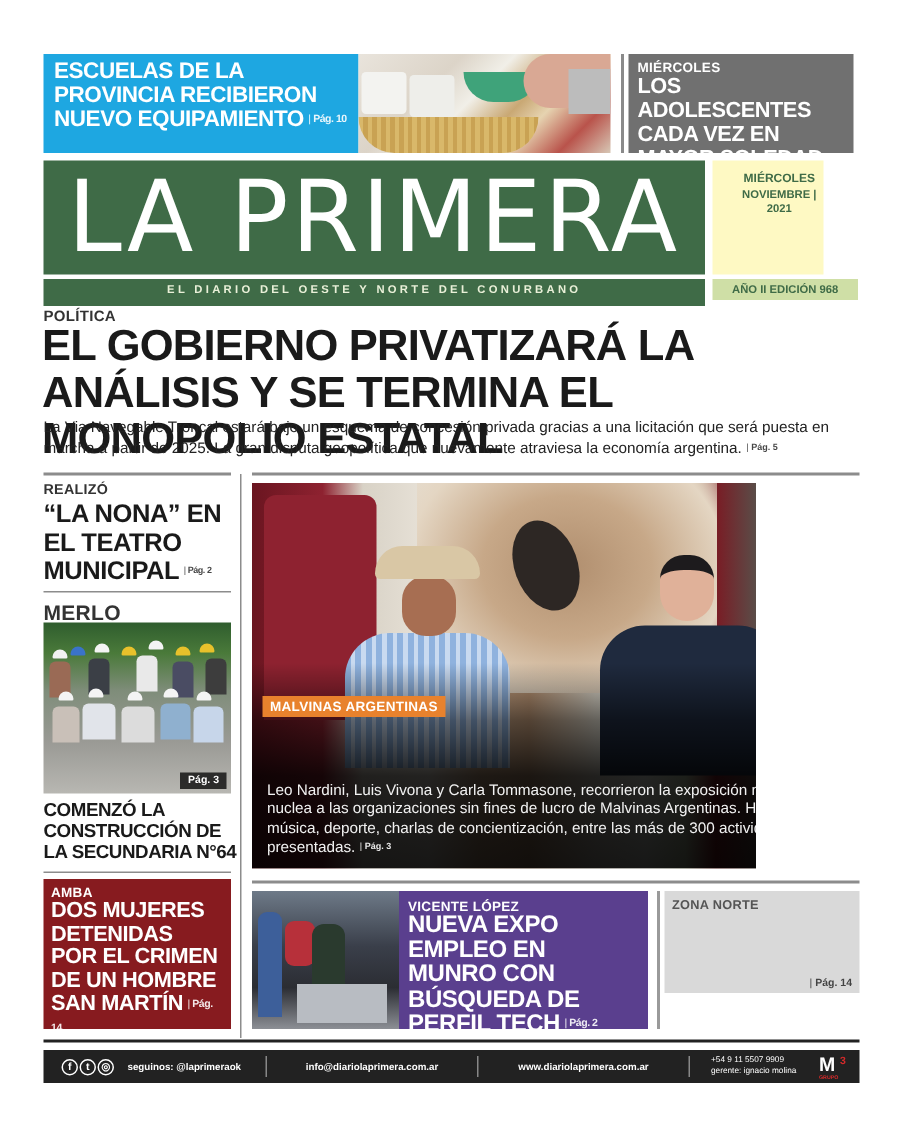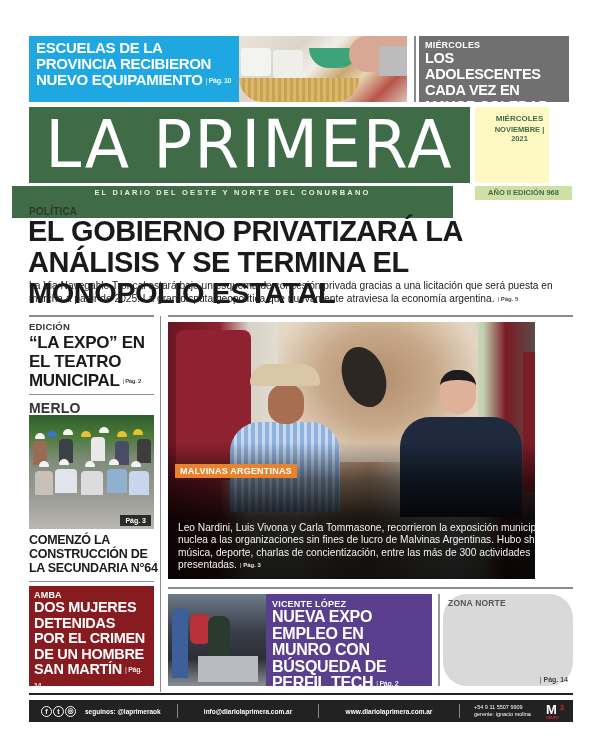--- a/index.html
+++ b/index.html
@@ -28,21 +28,21 @@
   #teaser-an .kicker { font-size: 9px; }
   #teaser-an .hl { font-size: 14.5px; line-height: 16px; }
 
   
   #masthead { left: 29px; top: 107px; width: 441px; height: 76px; background: #3f6b47; color: #fff; display:flex; align-items:center; justify-content:center; }
   #masthead-title { font-family: "DejaVu Sans", sans-serif; font-size: 66px; line-height: 70px; font-weight: normal; letter-spacing: 2px; transform: scaleX(0.98); }
   #datebox { left: 475px; top: 107px; width: 74px; height: 76px; background: #fef9c3; color: #3f6b47; text-align: center; padding-left: 15px; }
   #date-weekday { display:block; font-family:"Liberation Sans",sans-serif; font-weight:bold; font-size: 8px; margin-top: 7px; }
   #date-day { display:block; font-family:"Liberation Sans",sans-serif; font-weight:bold; font-size: 44px; line-height: 40px; letter-spacing: -2px; }
   #date-monthyear { display:block; font-family:"Liberation Sans",sans-serif; font-weight:bold; font-size: 7.5px; margin-top: 2px; }
-  #tagline { left: 12px; top: 186px; width: 441px; height: 32px; background: #3f6b47; color: #e9f0d8; text-align:center; font-family:"Liberation Sans",sans-serif; font-weight:bold; font-size: 7.5px; line-height: 14px; letter-spacing: 2.2px; }
+  #tagline { left: 29px; top: 186px; width: 441px; height: 18px; background: #3f6b47; color: #e9f0d8; text-align:center; font-family:"Liberation Sans",sans-serif; font-weight:bold; font-size: 7.5px; line-height: 14px; letter-spacing: 2.2px; }
   #edition { left: 475px; top: 186px; width: 97px; height: 14px; background: #cfdfa6; color: #3f6b47; text-align:center; font-family:"Liberation Sans",sans-serif; font-weight:bold; font-size: 7.5px; line-height: 14px; }
 
   
   #main-kicker { left: 29px; top: 206px; font-size: 10px; color: #333; }
   #main-headline { left: 28px; top: 216px; width: 550px; font-size: 29px; line-height: 31px; color: #1a1a1a; letter-spacing: -0.5px; }
   #main-lede { left: 29px; top: 280px; width: 548px; font-family:"Liberation Sans",sans-serif; font-size: 10.2px; line-height: 12.5px; color:#222; }
   #main-lede .pag { color:#333; font-size:6px; }
 
   
   .hr { position:absolute; height: 2px; background: #8c8c8c; }
@@ -55,21 +55,21 @@
      background: linear-gradient(180deg, #2f5d2e 0%, #4a7a3a 18%, #7f8d7a 40%, #9a9a95 70%, #b8b7b2 100%); }
   .hat { position:absolute; width: 10px; height: 6px; border-radius: 5px 5px 1px 1px; }
   .body-fig { position:absolute; width: 14px; height: 24px; border-radius: 4px 4px 0 0; }
   #merlo-pag { position:absolute; right: 3px; bottom: 3px; background: rgba(20,20,20,0.85); color:#fff; font-family:"Liberation Sans",sans-serif; font-weight:bold; font-size:7px; padding: 2px 5px; }
   #merlo-hl { left: 29px; top: 533px; width: 130px; font-size: 12.5px; line-height: 14px; color:#1a1a1a; }
   #amba { left: 29px; top: 586px; width: 125px; height: 100px; background: #871b1f; color:#fff; padding: 4px 5px; }
   #amba .kicker { font-size: 9px; }
   #amba .hl { font-size: 14.5px; line-height: 15.5px; }
 
   
-  #lead { left: 168px; top: 322px; width: 367px; height: 257px; overflow:hidden; background:#c9c4bb; }
+  #lead { left: 168px; top: 322px; width: 336px; height: 257px; overflow:hidden; background:#c9c4bb; }
   #lead .bg { position:absolute; inset:0; background: linear-gradient(90deg, #6a1520 0%, #8e2230 14%, #d8d2c6 22%, #e8e2d8 35%, #c6a586 45%, #b79272 55%, #d9d3c6 68%, #e9eee6 78%, #c2cfae 86%, #7a1b24 92%, #5a4d48 100%); }
   #lead .poncho1 { position:absolute; left: 8px; top: 8px; width: 75px; height: 150px; background:#8e2230; border-radius: 8px 8px 0 0; }
   #lead .poncho2 { position:absolute; left: 355px; top: 30px; width: 45px; height: 140px; background:#7a1d27; }
   #lead .hide { position:absolute; left: 110px; top: 0; width: 200px; height: 140px; background: radial-gradient(ellipse at 50% 40%, #b08e6e 0%, #c7a888 40%, #e4d6c3 75%, rgba(0,0,0,0) 100%); }
   #lead .hat-blk { position:absolute; left: 175px; top: 24px; width: 42px; height: 62px; background:#2d2724; border-radius: 50%; transform: rotate(-20deg); }
   #lead .man1-hat { position:absolute; left: 82px; top: 42px; width: 70px; height: 22px; background:#d9c7a5; border-radius: 40px 40px 8px 8px; }
   #lead .man1-face { position:absolute; left: 100px; top: 62px; width: 36px; height: 40px; background:#a76e52; border-radius: 16px; }
   #lead .man1-body { position:absolute; left: 62px; top: 100px; width: 110px; height: 90px; background: repeating-linear-gradient(90deg,#8fb2de 0 4px,#c9daf0 4px 7px); border-radius: 30px 30px 0 0; }
   #lead .man2-face { position:absolute; left: 272px; top: 48px; width: 36px; height: 44px; background:#e0b199; border-radius: 16px 16px 18px 18px; border-top: 10px solid #1d1b1d; }
   #lead .man2-body { position:absolute; left: 232px; top: 95px; width: 122px; height: 100px; background:#1f2a3e; border-radius: 30px 30px 0 0; }
@@ -78,21 +78,21 @@
   #lead-hl { position:absolute; left: 10px; top: 161px; width: 395px; color:#fff; font-size: 18px; line-height: 19px; }
   #lead-lede { position:absolute; left: 10px; top: 200px; width: 392px; color:#f1f1f1; font-family:"Liberation Sans",sans-serif; font-size: 10.2px; line-height: 12.3px; }
   #lead-lede .pag { color:#fff; font-size: 6px; }
 
   
   #vl-photo { left: 168px; top: 594px; width: 98px; height: 92px; overflow:hidden; background: linear-gradient(180deg,#6e7a88 0%, #3a3f4a 40%, #2b2d33 70%, #8c8f95 100%); }
   #vl-box { left: 266px; top: 594px; width: 166px; height: 92px; background: #5a3f8e; color:#fff; padding: 5px 6px; }
   #vl-box .kicker { font-size: 9px; }
   #vl-box .hl { font-size: 16px; line-height: 16.5px; }
   #bottom-sep { left: 438px; top: 594px; width: 2px; height: 92px; background: #9a9a9a; }
-  #zn-box { left: 443px; top: 594px; width: 130px; height: 92px; background: #d9d9d9; color:#1a1a1a; padding: 4px 5px; position:absolute;border-radius:24px; }
+  #zn-box { left: 443px; top: 594px; width: 130px; height: 68px; background: #d9d9d9; color:#1a1a1a; padding: 4px 5px; position:absolute; }
   #zn-box .kicker { font-size: 8.5px; color:#555; }
   #zn-box .hl { font-size: 14.5px; line-height: 15.5px; }
   #zn-pag { position:absolute; right: 5px; bottom: 3px; color:#333; }
 
   
   #footer { left: 29px; top: 700px; width: 544px; height: 22px; background: #222222; color:#fff; font-family:"Liberation Sans",sans-serif; font-size: 6.5px; display:flex; align-items:center; }
   #footer .cell { display:flex; align-items:center; height: 100%; }
   #footer .vsep { width:1px; height: 14px; background:#888; }
   .soc { width: 11px; height: 11px; border-radius: 50%; border: 1px solid #fff; display:inline-flex; align-items:center; justify-content:center; font-size:7px; font-weight:bold; margin-right: 1px; }
   #m3 { font-family:"Liberation Sans",sans-serif; font-weight:bold; font-size: 13px; color:#fff; position:relative; line-height: 13px; }
@@ -130,22 +130,22 @@
 <div class="abs" id="edition">AÑO II EDICIÓN 968</div>
 
 <div class="abs kicker" id="main-kicker">POLÍTICA</div>
 <div class="abs cond" id="main-headline">EL GOBIERNO PRIVATIZARÁ LA ANÁLISIS Y SE TERMINA EL MONOPOLIO ESTATAL</div>
 <div class="abs" id="main-lede"><span>La Via Navegable Troncal estará bajo un esquema de concesión privada gracias a una licitación que será puesta en marcha a partir de 2025. La gran disputa geopolítica que nuevamente atraviesa la economía argentina.</span><span class="pag">Pág. 5</span></div>
 
 <div class="hr" style="left:29px; top:315px; width:125px;"></div>
 <div class="hr" style="left:168px; top:315px; width:405px;"></div>
 <div class="abs" id="left-divider"></div>
 
-<div class="abs kicker" id="region-kicker">EDICIÓN</div>
-<div class="abs cond" id="region-hl"><span>“LA EXPO” EN EL TEATRO MUNICIPAL</span><span class="pag">Pág. 2</span></div>
+<div class="abs kicker" id="region-kicker">REALIZÓ</div>
+<div class="abs cond" id="region-hl"><span>“LA NONA” EN EL TEATRO MUNICIPAL</span><span class="pag">Pág. 2</span></div>
 <div class="hr" style="left:29px; top:394px; width:125px; height:1px;"></div>
 
 <div class="abs kicker" id="merlo-kicker">MERLO</div>
 <div class="abs" id="merlo-photo">
   <div class="hat" style="left:6px; top:18px; background:#f2f2f2;"></div>
   <div class="hat" style="left:18px; top:16px; background:#3a73c9;"></div>
   <div class="hat" style="left:34px; top:14px; background:#f4f4f4;"></div>
   <div class="hat" style="left:52px; top:16px; background:#e8c12b;"></div>
   <div class="hat" style="left:70px; top:12px; background:#f4f4f4;"></div>
   <div class="hat" style="left:88px; top:16px; background:#e8c12b;"></div>

